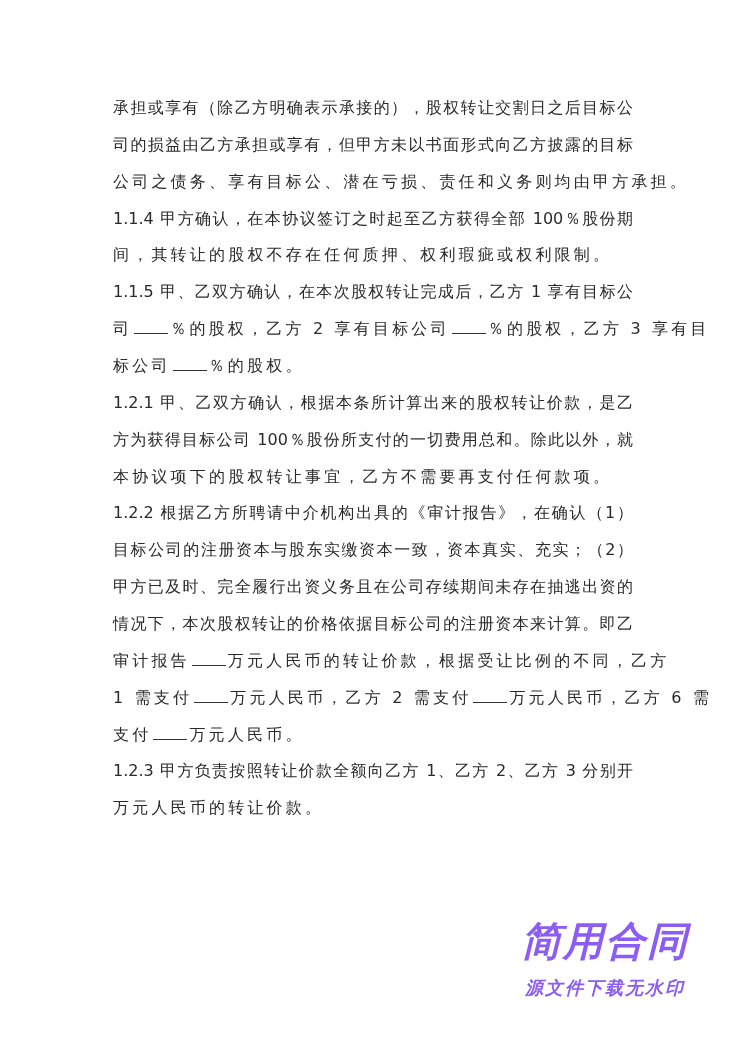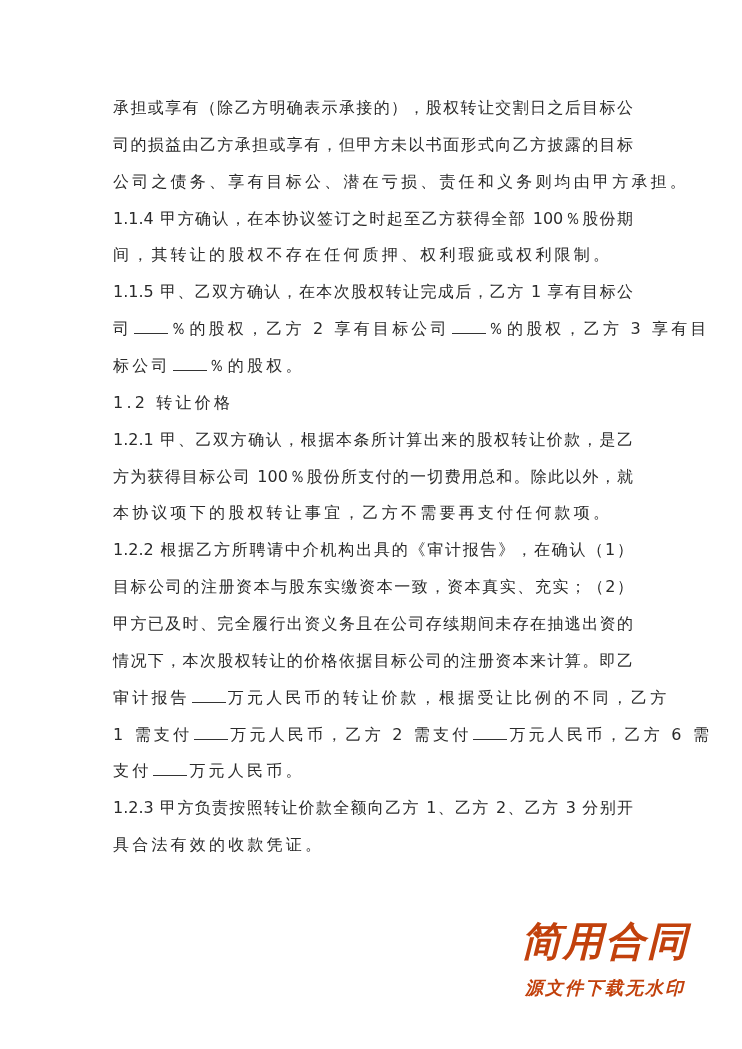--- a/index.html
+++ b/index.html
@@ -48,21 +48,21 @@
       height: 14px;
       vertical-align: baseline;
       margin: 0 2px;
     }
     .watermark {
       position: absolute;
       left: 510px;
       top: 918px;
       width: 190px;
       text-align: center;
-      color: #c2410c;
+      color: #8b5cf6;
       font-style: italic;
       font-weight: bold;
     }
     .wm-title {
       font-size: 40px;
       letter-spacing: 2px;
       line-height: 46px;
     }
     .wm-sub {
       font-size: 18px;
@@ -85,42 +85,41 @@
     <div class="line"><span>间，其转让的股权不存在任何质押、权利瑕疵或权利限制。</span></div>
 
     <div class="line justify"><span>1.1.5 甲、乙双方确认，在本次股权转让完成后，乙方 1 享有目标公</span></div>
     <div class="line">
       <span>司</span><span class="blank"></span><span>％的股权，乙方 2 享有目标公司</span><span class="blank"></span><span>％的股权，乙方 3 享有目</span>
     </div>
     <div class="line">
       <span>标公司</span><span class="blank"></span><span>％的股权。</span>
     </div>
 
-    <div class="line"><span>1.2 转让价格</span></div>
 
     <div class="line justify"><span>1.2.1 甲、乙双方确认，根据本条所计算出来的股权转让价款，是乙</span></div>
     <div class="line justify"><span>方为获得目标公司 100％股份所支付的一切费用总和。除此以外，就</span></div>
     <div class="line"><span>本协议项下的股权转让事宜，乙方不需要再支付任何款项。</span></div>
 
     <div class="line justify"><span>1.2.2 根据乙方所聘请中介机构出具的《审计报告》，在确认（1）</span></div>
     <div class="line justify"><span>目标公司的注册资本与股东实缴资本一致，资本真实、充实；（2）</span></div>
     <div class="line justify"><span>甲方已及时、完全履行出资义务且在公司存续期间未存在抽逃出资的</span></div>
     <div class="line justify"><span>情况下，本次股权转让的价格依据目标公司的注册资本来计算。即乙</span></div>
     <div class="line">
       <span>审计报告</span><span class="blank"></span><span>万元人民币的转让价款，根据受让比例的不同，乙方</span>
     </div>
     <div class="line">
       <span>1 需支付</span><span class="blank"></span><span>万元人民币，乙方 2 需支付</span><span class="blank"></span><span>万元人民币，乙方 6 需</span>
     </div>
     <div class="line">
       <span>支付</span><span class="blank"></span><span>万元人民币。</span>
     </div>
 
     <div class="line justify"><span>1.2.3 甲方负责按照转让价款全额向乙方 1、乙方 2、乙方 3 分别开</span></div>
-    <div class="line"><span>具合法有效的收款凭证。</span></div>
+    <div class="line"><span>万元人民币的转让价款。</span></div>
 
   </div>
 
   <div class="watermark">
     <div class="wm-title">简用合同</div>
     <div class="wm-sub">源文件下载无水印</div>
   </div>
 </div>
 
 </body></html>

